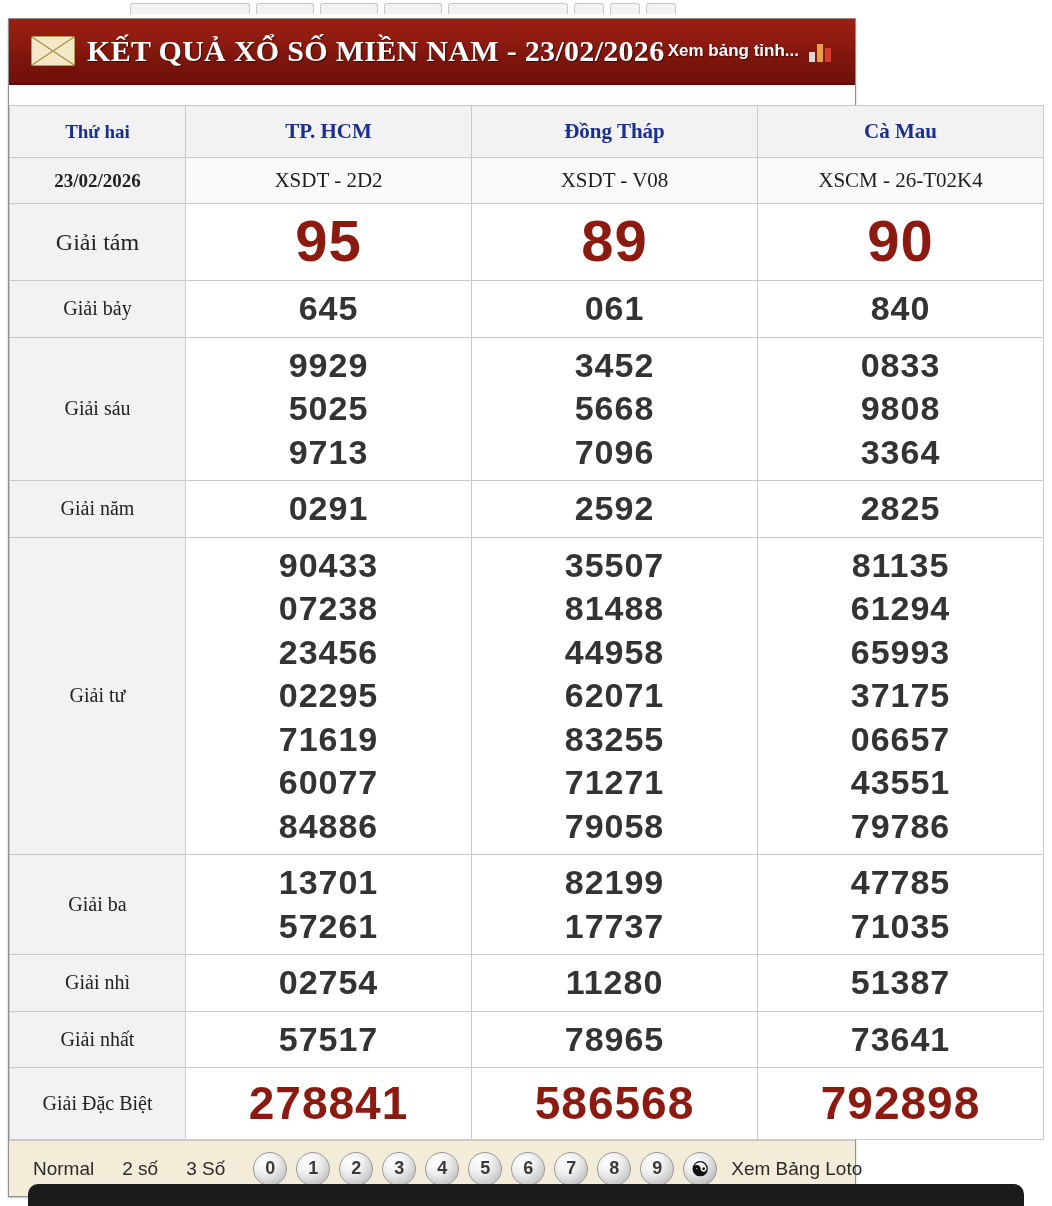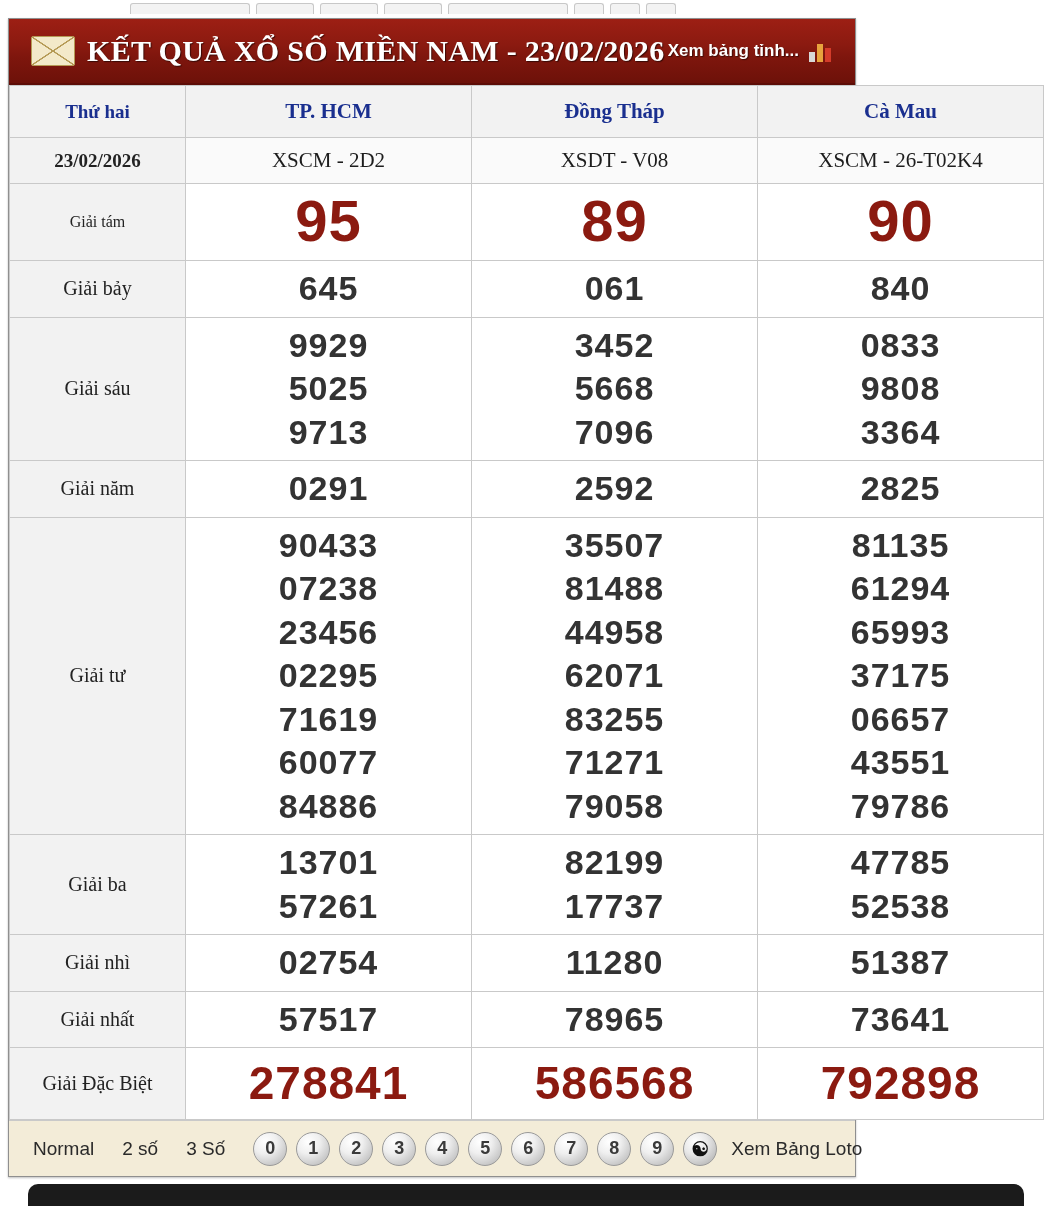--- a/index.html
+++ b/index.html
@@ -107,20 +107,21 @@
   .bars-icon i:nth-child(1) { height: 10px; background: #d8d8d8; }
   .bars-icon i:nth-child(2) { height: 18px; background: #e8a33d; }
   .bars-icon i:nth-child(3) { height: 14px; background: #d43b2a; }
 
   
   table.results {
     width: 100%;
     border-collapse: collapse;
     table-layout: fixed;
     background: #0ea5e9;
+    margin-top: 20px;
   }
   table.results td, table.results th {
     border: 1px solid #c9c9c9;
     text-align: center;
     vertical-align: middle;
   }
   col.c-label { width: 176px; }
   col.c-prov  { width: 286px; }
 
   .row-prov th {
@@ -164,21 +165,21 @@
   }
   td.nums .n { display: block; }
 
   tr.g8 td.nums {
     font-size: 58px;
     color: #8b1a10;
     line-height: 1;
     padding: 8px 0 10px;
     text-align: center;
   }
-  tr.g8 td.label { font-size: 16px; }
+  tr.g8 td.label { font-size: 24px; }
 
   tr.gdb td.nums {
     font-size: 46px;
     color: #8b1a10;
     letter-spacing: 1px;
   }
   tr.gdb td.label { font-size: 20px; }
 
   
   .footer {
@@ -286,21 +287,21 @@
       </colgroup>
       <tbody>
         <tr class="row-prov">
           <th class="label">Thứ hai</th>
           <th>TP. HCM</th>
           <th>Đồng Tháp</th>
           <th>Cà Mau</th>
         </tr>
         <tr class="row-code">
           <td class="label">23/02/2026</td>
-          <td>XSCM - 2D2</td>
+          <td>XSDT - 2D2</td>
           <td>XSDT - V08</td>
           <td>XSCM - 26-T02K4</td>
         </tr>
 
         <tr class="g8">
           <td class="label">Giải tám</td>
           <td class="nums">
               <span class="n">95</span>
             </td>
           <td class="nums">
@@ -392,21 +393,21 @@
           <td class="nums">
             <span class="n">13701</span>
             <span class="n">57261</span>
           </td>
           <td class="nums">
             <span class="n">82199</span>
             <span class="n">17737</span>
           </td>
           <td class="nums">
             <span class="n">47785</span>
-            <span class="n">52538</span>
+            <span class="n">71035</span>
           </td>
         </tr>
 
         <tr>
           <td class="label">Giải nhì</td>
           <td class="nums">
               <span class="n">02754</span>
             </td>
           <td class="nums">
               <span class="n">11280</span>

